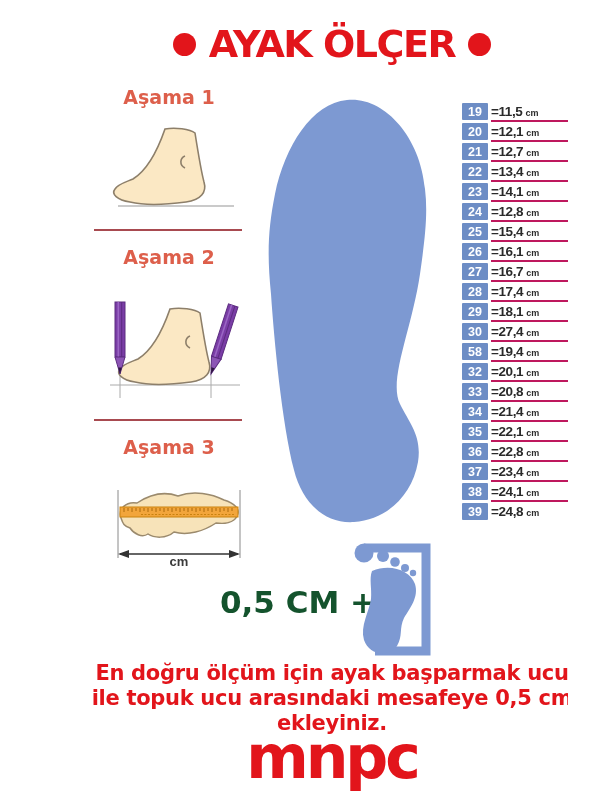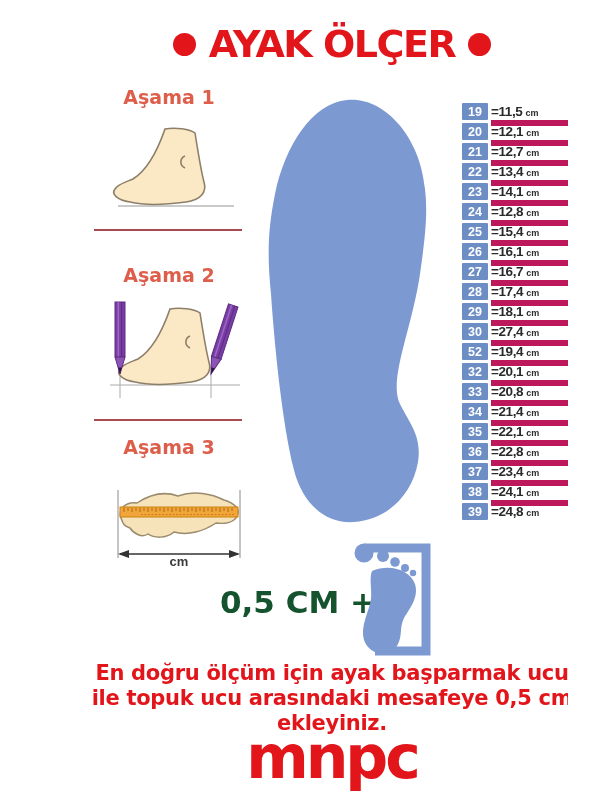--- a/index.html
+++ b/index.html
@@ -19,21 +19,21 @@
   .divider{left:62px;width:148px;height:2px;background:#a84a50;}
   .cm-label{left:72px;width:150px;text-align:center;font-weight:700;font-size:13px;color:#3a3a3a;}
 
   
   .size-table{top:103px;left:430px;width:116px;}
   .size-row{display:flex;align-items:flex-start;height:20px;}
   .size-badge{flex:0 0 26px;width:26px;height:17px;background:#6d8dc5;color:#ffffff;
               display:flex;align-items:center;justify-content:center;
               font-weight:700;font-size:12.5px;border-radius:1px;}
   .size-line{flex:1;margin-left:3px;height:17px;display:flex;align-items:center;
-             border-bottom:6px solid #be185d;}
+             border-bottom:2px solid #be185d;}
   .size-row:last-child .size-line{border-bottom:none;}
   .size-value{font-weight:700;font-size:13.5px;color:#2a2a2a;letter-spacing:-0.4px;}
   .size-unit{font-weight:700;font-size:9px;color:#2a2a2a;margin-left:3px;padding-top:3px;}
 
   
   .half-cm{top:584px;left:188px;font-family:"DejaVu Sans",sans-serif;font-weight:700;
            font-size:31px;letter-spacing:0px;color:#14532d;}
 
   
   .note{top:661px;left:10px;width:580px;text-align:center;color:#e2151b;
@@ -57,21 +57,21 @@
   <div class="abs step-label" style="top:86px;">Aşama 1</div>
   <svg class="abs" style="left:70px;top:124px;" width="140" height="92" viewBox="0 0 140 92">
     <line x1="16" y1="82" x2="132" y2="82" stroke="#b9b9b9" stroke-width="1.5"></line>
     <path d="M63,5 C73,3 88,5 93,9 C96,28 99,47 102,58 C105,68 99,76 84,78
              C62,81 40,81 28,78 C15,76 9,70 13,65 C16,60 24,58 31,55
              C44,47 55,28 63,5 Z" fill="#fbe8c4" stroke="#8d7f6a" stroke-width="1.6"></path>
     <path d="M83,32 C78,34 77,41 83,44" fill="none" stroke="#8d7f6a" stroke-width="1.6"></path>
   </svg>
   <div class="abs divider" style="top:229px;"></div>
 
-  <div class="abs step-label" style="top:264px;">Aşama 2</div>
+  <div class="abs step-label" style="top:246px;">Aşama 2</div>
   <svg class="abs" style="left:66px;top:286px;" width="154" height="124" viewBox="0 0 154 124">
     <line x1="12" y1="99" x2="142" y2="99" stroke="#aaaaaa" stroke-width="1"></line>
     <line x1="22" y1="86" x2="22" y2="112" stroke="#aaaaaa" stroke-width="1"></line>
     <line x1="113" y1="86" x2="113" y2="112" stroke="#aaaaaa" stroke-width="1"></line>
     <g transform="translate(9,18)">
       <path d="M63,5 C73,3 88,5 93,9 C96,28 99,47 102,58 C105,68 99,76 84,78
                C62,81 40,81 28,78 C15,76 9,70 13,65 C16,60 24,58 31,55
                C44,47 55,28 63,5 Z" fill="#fbe8c4" stroke="#8d7f6a" stroke-width="1.6"></path>
       <path d="M83,32 C78,34 77,41 83,44" fill="none" stroke="#8d7f6a" stroke-width="1.6"></path>
     </g>
@@ -237,21 +237,21 @@
 
     <div class="size-row">
       <span class="size-badge">30</span>
       <span class="size-line">
         <span class="size-value">=27,4</span>
         <span class="size-unit">cm</span>
       </span>
     </div>
 
     <div class="size-row">
-      <span class="size-badge">52</span>
+      <span class="size-badge">58</span>
       <span class="size-line">
         <span class="size-value">=19,4</span>
         <span class="size-unit">cm</span>
       </span>
     </div>
 
     <div class="size-row">
       <span class="size-badge">32</span>
       <span class="size-line">
         <span class="size-value">=20,1</span>

